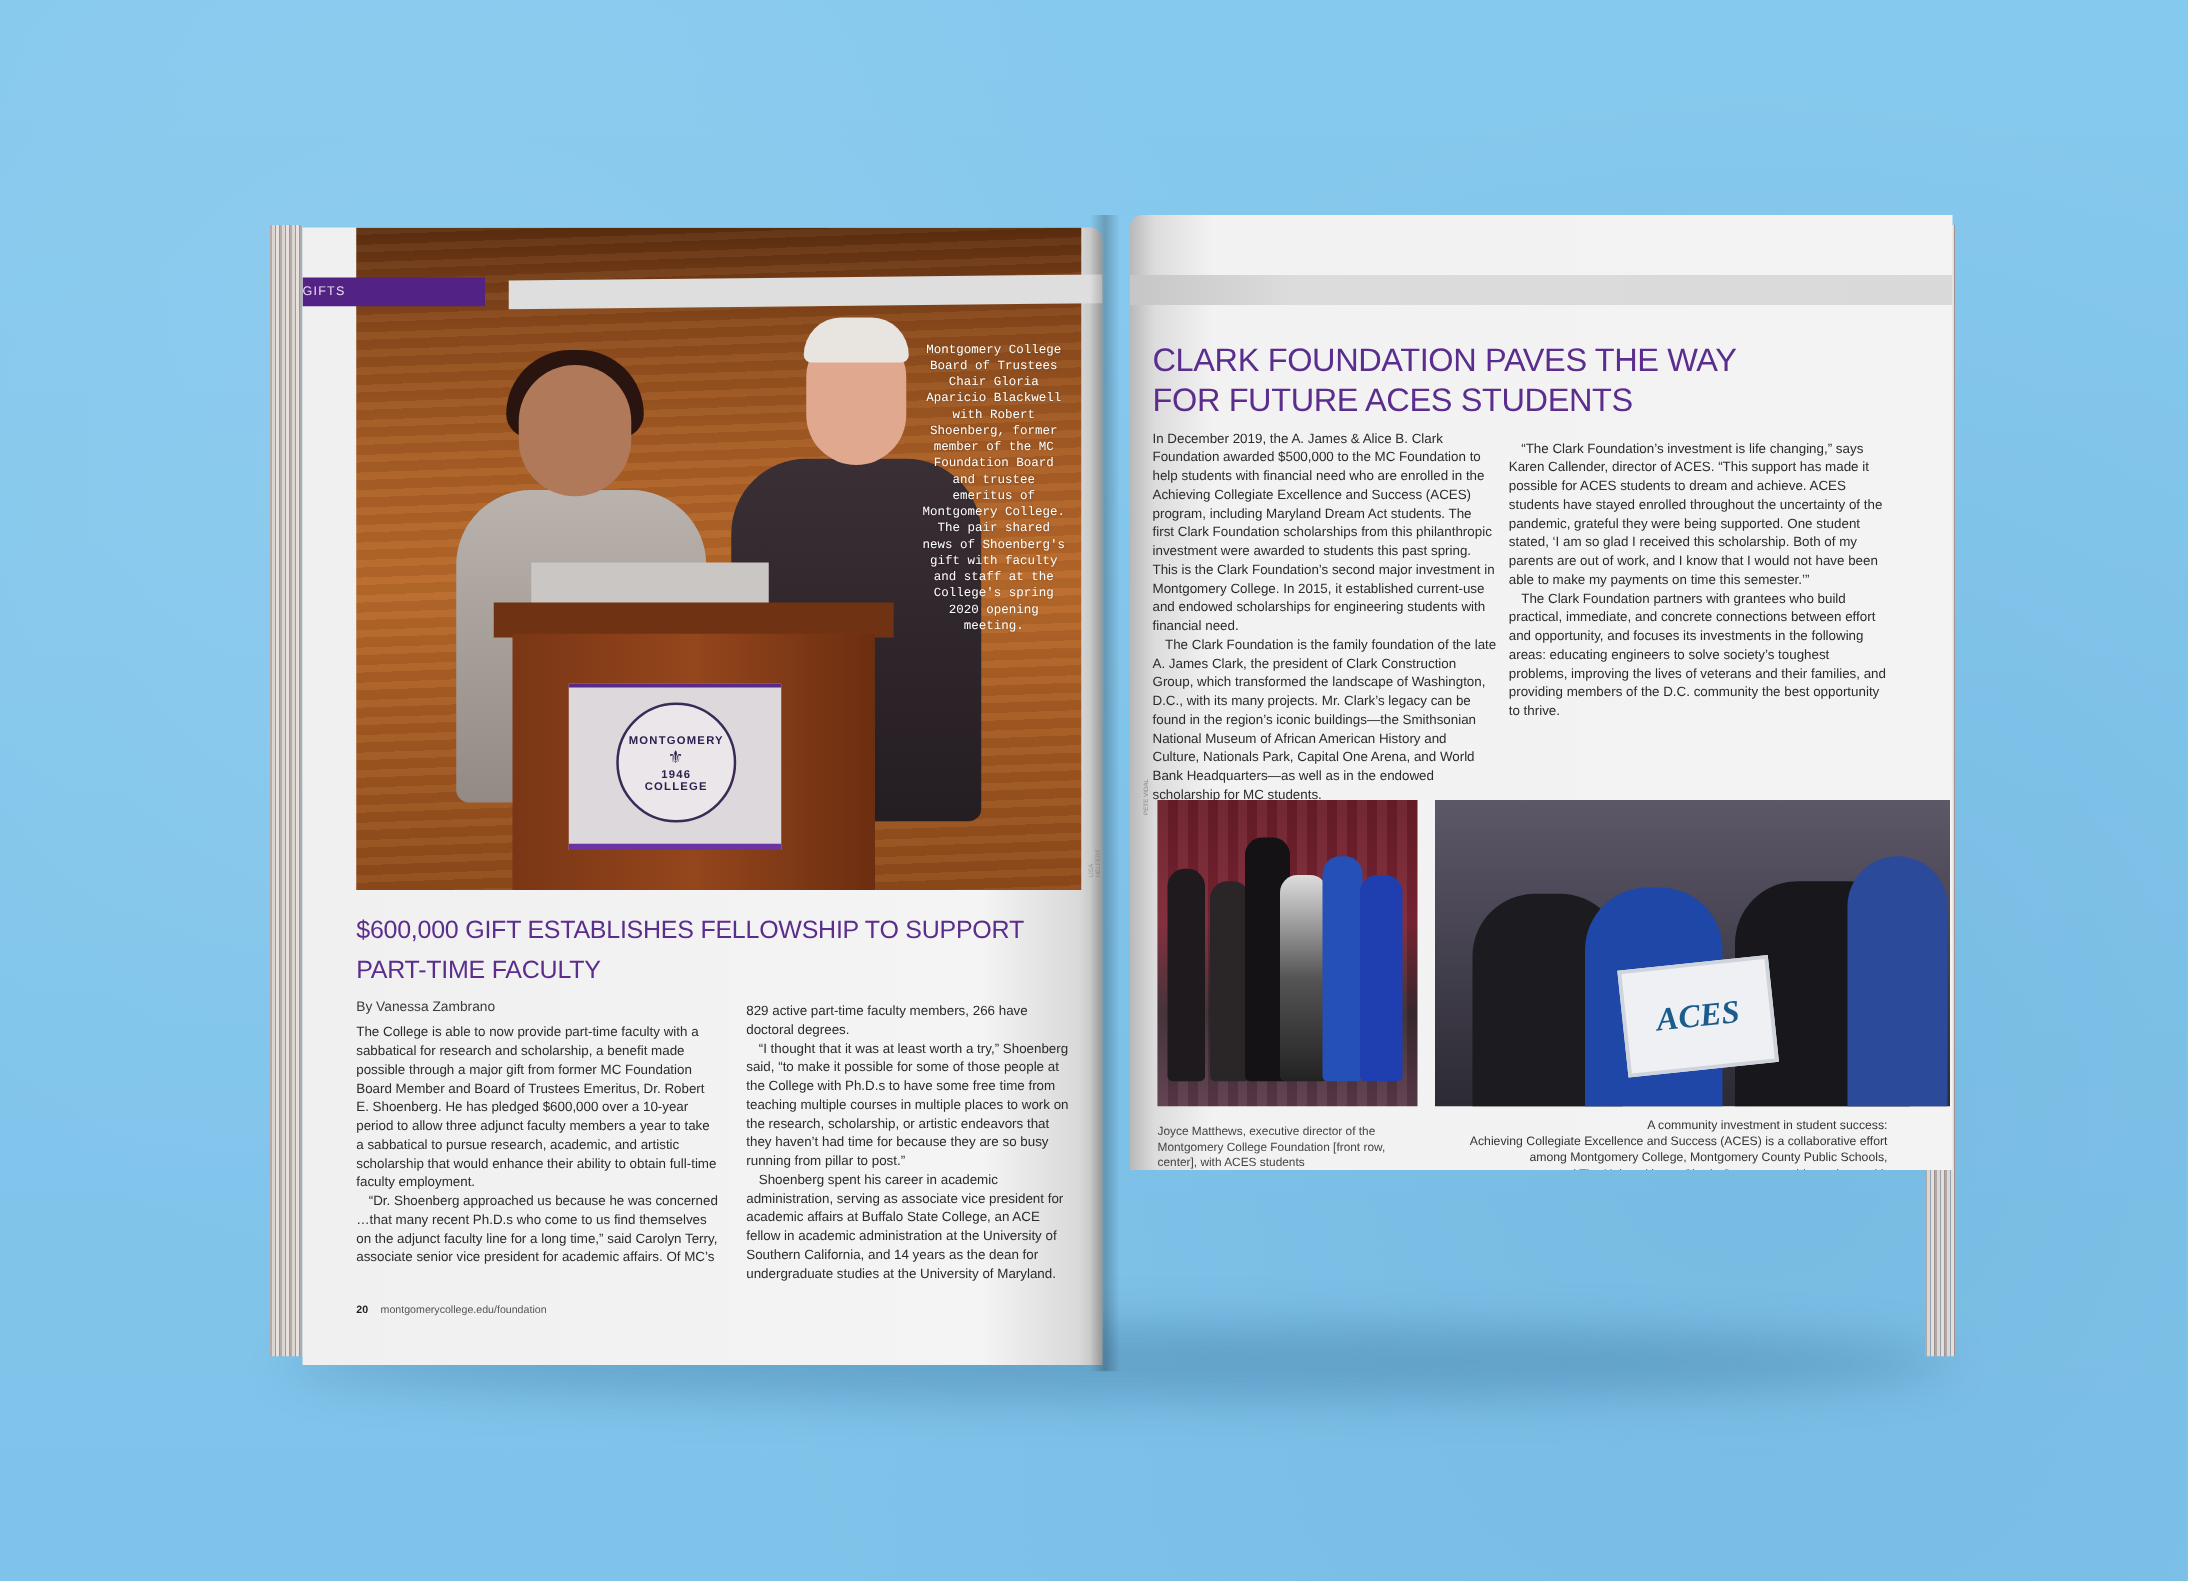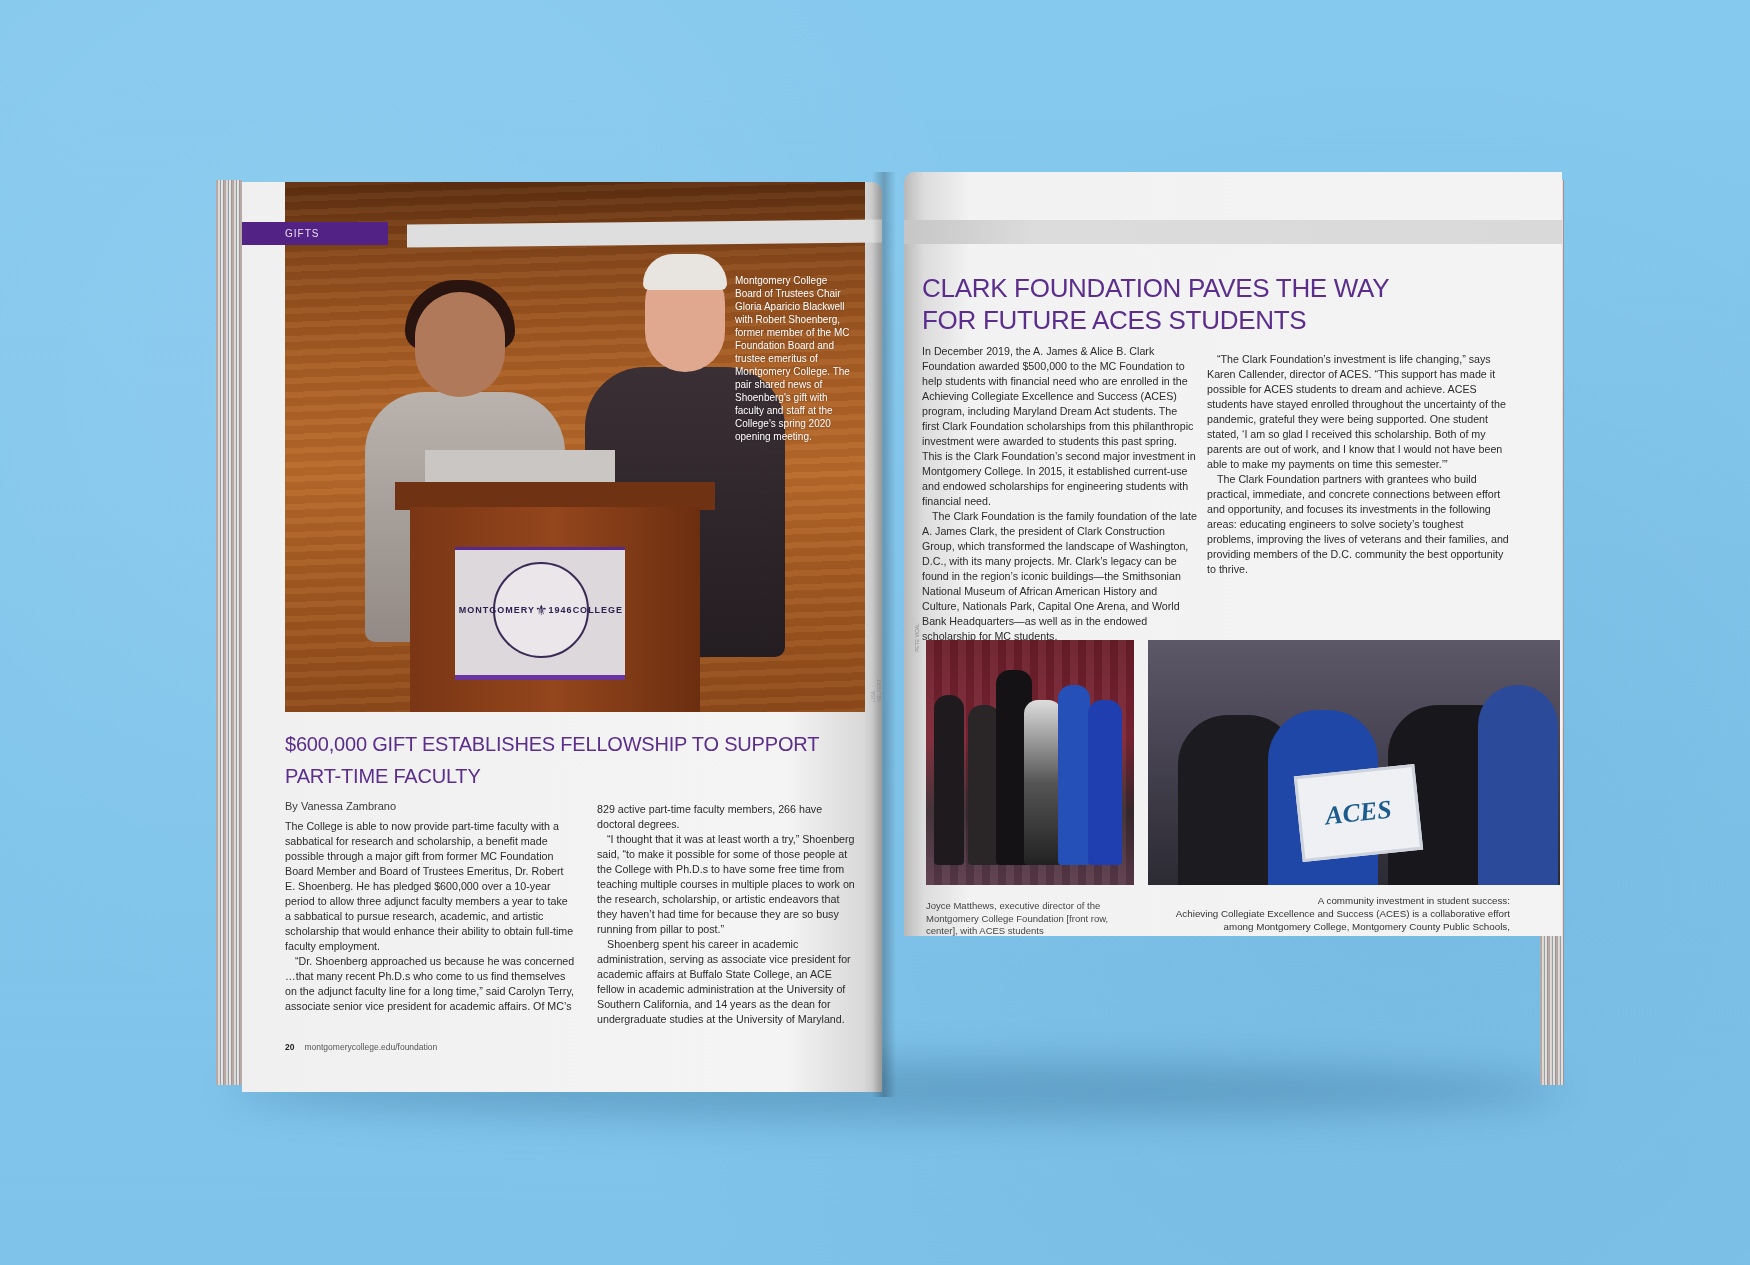--- a/index.html
+++ b/index.html
@@ -29,27 +29,27 @@
   .woman-body{left:80px;top:210px;width:200px;height:250px;background:linear-gradient(180deg,#b9b2ad,#938a85);border-radius:60px 60px 10px 10px;}
   .woman-head{left:130px;top:110px;width:90px;height:105px;background:#b07a5a;border-radius:45px;}
   .woman-hair{left:120px;top:98px;width:110px;height:70px;background:#2a1410;border-radius:55px 55px 20px 20px;}
   .man-body{left:300px;top:185px;width:200px;height:290px;background:linear-gradient(180deg,#3a2f35,#241d22);border-radius:60px 60px 10px 10px;}
   .man-head{left:360px;top:80px;width:80px;height:110px;background:#e0a88e;border-radius:40px;}
   .man-hair{left:358px;top:72px;width:84px;height:36px;background:#e8e4df;border-radius:40px 40px 8px 8px;}
   .podium-top{position:absolute;left:110px;top:300px;width:320px;height:28px;background:#6f3212;}
   .podium-lamp{position:absolute;left:140px;top:268px;width:190px;height:36px;background:#c9c6c4;}
   .podium{position:absolute;left:125px;top:325px;width:290px;height:205px;background:linear-gradient(90deg,#7a3615,#94461c 50%,#6c2e10);}
   .seal-card{position:absolute;left:170px;top:365px;width:170px;height:125px;background:#ddd8dc;border-top:3px solid #5a2a8a;border-bottom:5px solid #6a35a0;}
-  .seal{position:absolute;left:38px;top:12px;width:92px;height:92px;border-radius:50%;border:2px solid #3a2a55;background:#eae6ea;display:flex;align-items:center;justify-content:center;}
+  .seal{position:absolute;left:38px;top:12px;width:92px;height:92px;border-radius:50%;border:2px solid #3a2a55;background:#eae6ea;display:flex;align-items:center;justify-content:center;flex-direction:column;}
   .seal span{font-size:9px;font-weight:bold;color:#2d2050;letter-spacing:1px;}
   .seal .mid{font-size:14px;color:#2d2050;}
-  .hero-caption{position:absolute;right:10px;top:92px;width:120px;text-align:left;color:#fff;font-size:10px;line-height:13px;font-family:Liberation Sans, sans-serif;text-shadow:0 0 2px rgba(0,0,0,.3);}
+  .hero-caption{position:absolute;right:10px;top:92px;width:120px;text-align:center;color:#fff;font-size:10px;line-height:13px;font-family:Liberation Mono, monospace;text-shadow:0 0 2px rgba(0,0,0,.3);}
   .photo-credit{position:absolute;font-size:5px;color:#999;transform:rotate(-90deg);transform-origin:left top;}
 
-  .section-tag{position:absolute;left:0;top:40px;width:146px;height:23px;background:#522384;color:#e6dff0;font-size:10px;letter-spacing:1px;line-height:23px;padding-left:43px;box-sizing:border-box;}
+  .section-tag{position:absolute;left:0;top:40px;width:146px;height:23px;background:#522384;color:#e6dff0;font-size:10px;letter-spacing:1px;line-height:23px;box-sizing:border-box;}
   .grey-band{position:absolute;left:165px;top:40px;width:475px;height:23px;background:#dedede;transform:skewY(-0.6deg);}
 
   .lp-title{position:absolute;left:43px;top:546px;width:560px;color:#5b2d8c;font-size:20px;line-height:32px;font-family:"Liberation Sans",sans-serif;letter-spacing:-.2px;}
   .byline{position:absolute;left:43px;top:618px;font-size:11px;color:#3a3a3a;}
   .col{position:absolute;font-size:10.7px;line-height:15px;color:#2b2b2b;font-family:"Liberation Sans",sans-serif;}
   .col p{margin:0;text-indent:0;}
   .col p.ind{text-indent:10px;}
   .lp-col1{left:43px;top:637px;width:290px;}
   .lp-col2{left:355px;top:620px;width:260px;}
   .lp-footer{position:absolute;left:43px;top:860px;font-size:8.5px;color:#555;}

